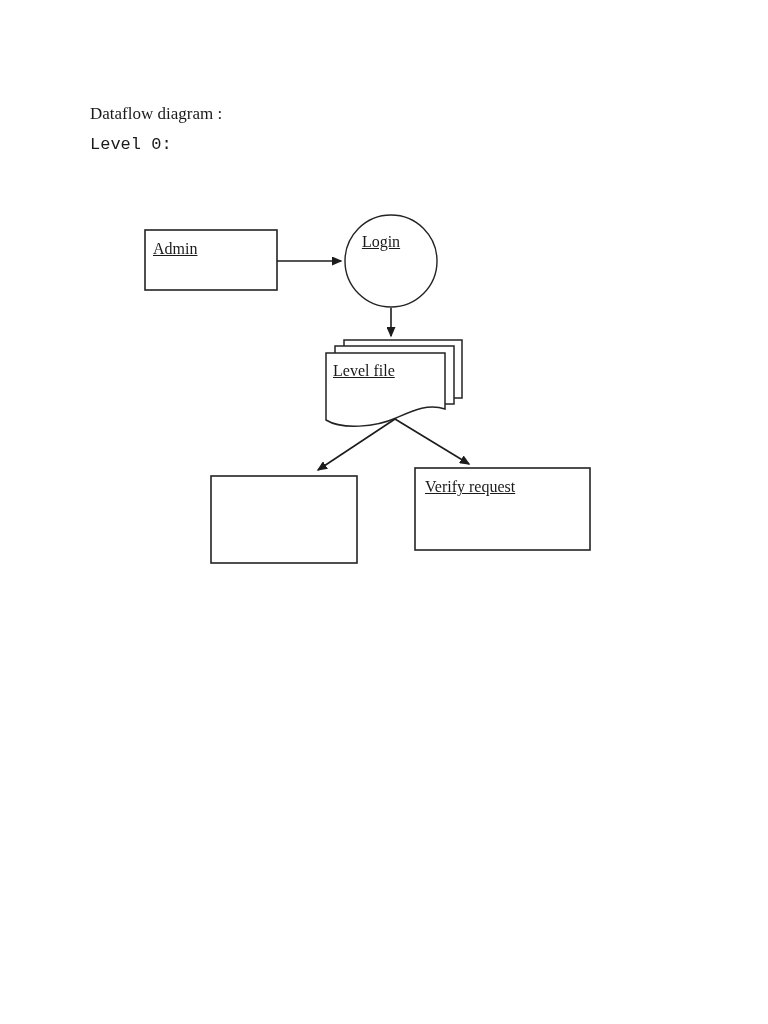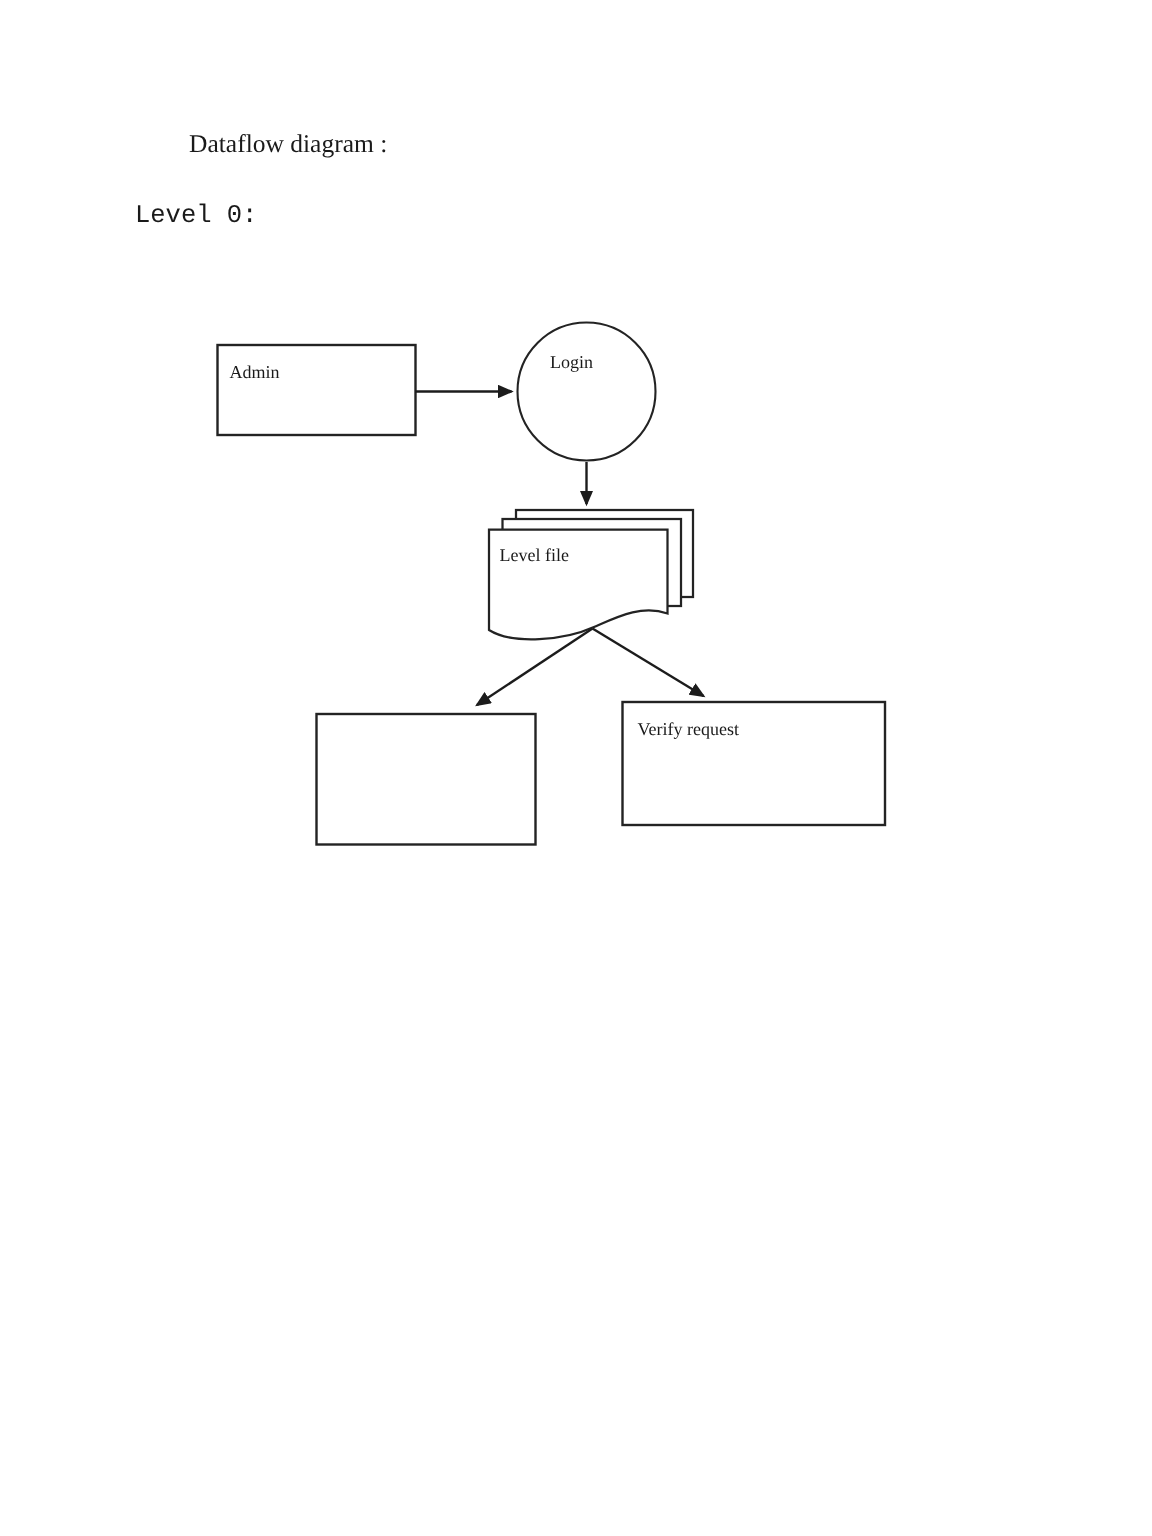--- a/index.html
+++ b/index.html
@@ -14,32 +14,33 @@
     color: #1a1a1a;
   }
   .heading {
     position: absolute;
     left: 90px;
     font-size: 17px;
     line-height: 20px;
     color: #1a1a1a;
     white-space: nowrap;
   }
-  #heading-title { top: 86px; margin-left: 36px; }
+  #heading-title { top: 104px; }
   #heading-level { top: 135px; font-family: Liberation Mono, monospace; }
   .diagram-svg {
     position: absolute;
     left: 0;
     top: 0;
   }
   .node-label {
     position: absolute;
-    font-size: 12px;
+    font-size: 16px;
     line-height: 23px;
     color: #1a1a1a;
+    text-decoration: underline;
   }
   #label-admin  { left: 153px; top: 237px; }
   #label-login  { left: 335px; top: 230px; width: 92px; text-align: center; }
   #label-upload { left: 333px; top: 359px; }
   #label-view   { left: 219px; top: 483px; width: 120px; }
   #label-verify { left: 425px; top: 475px; }
 </style>
 </head>
 <body>
 

